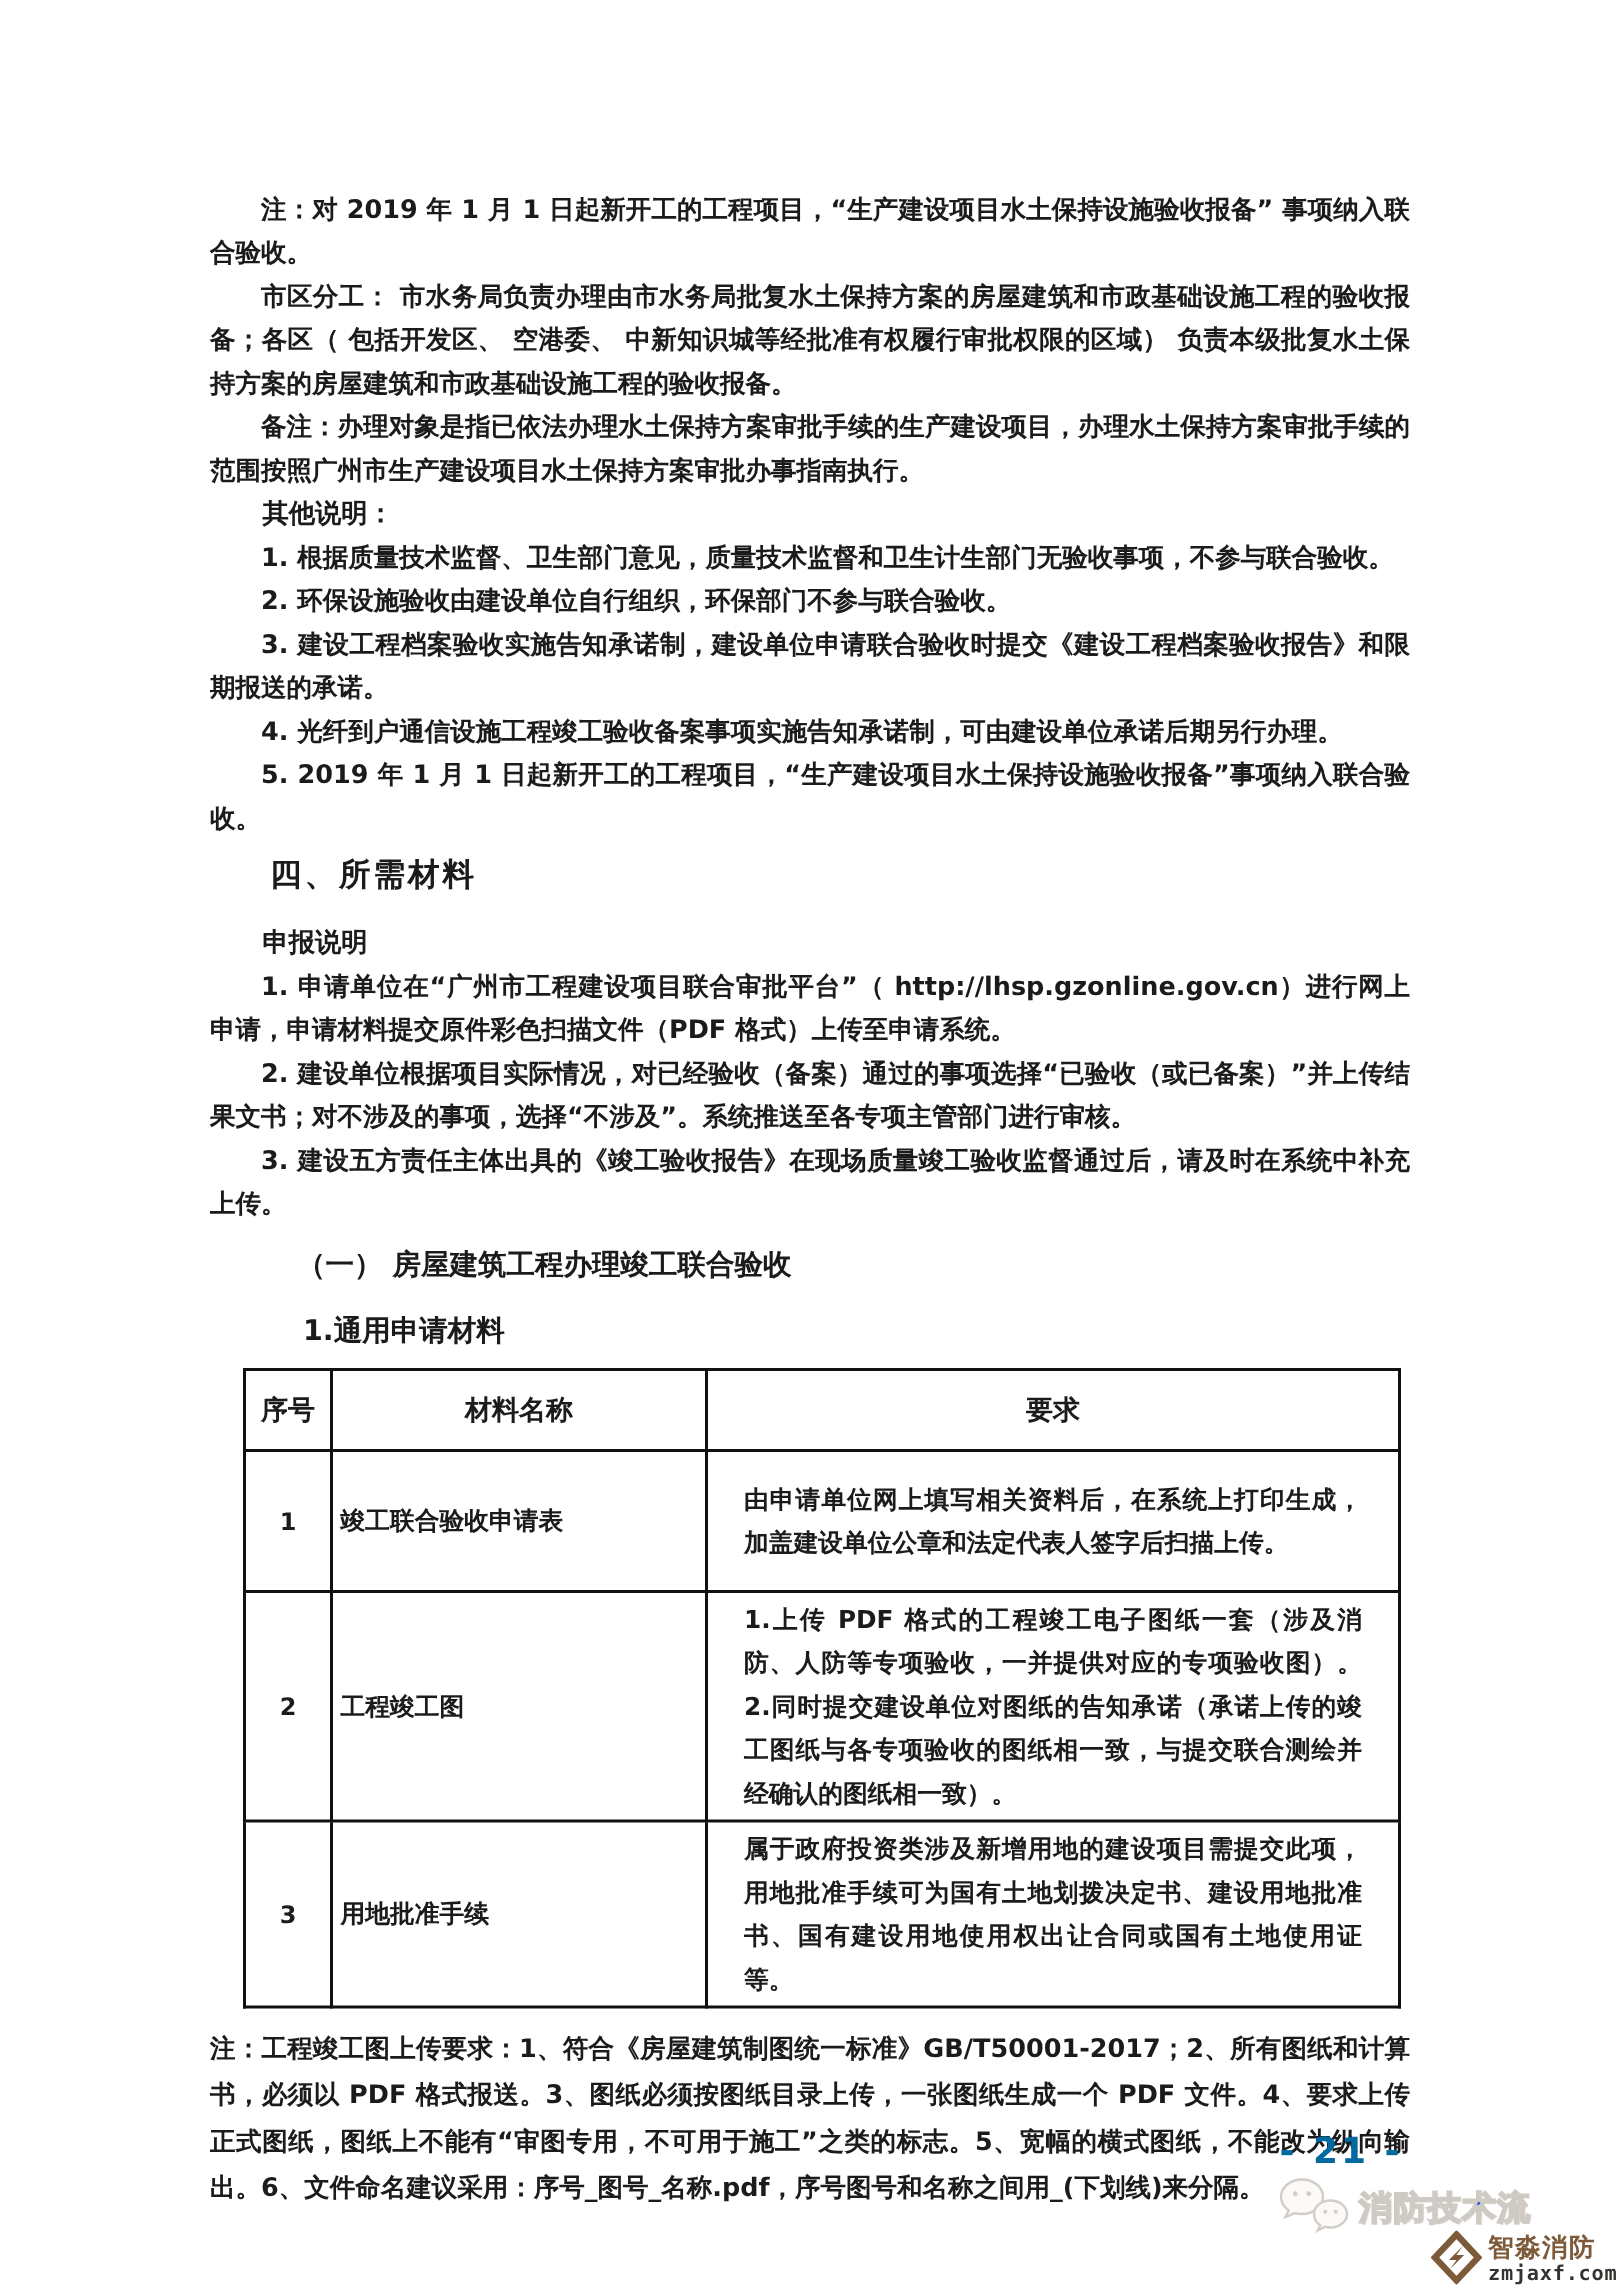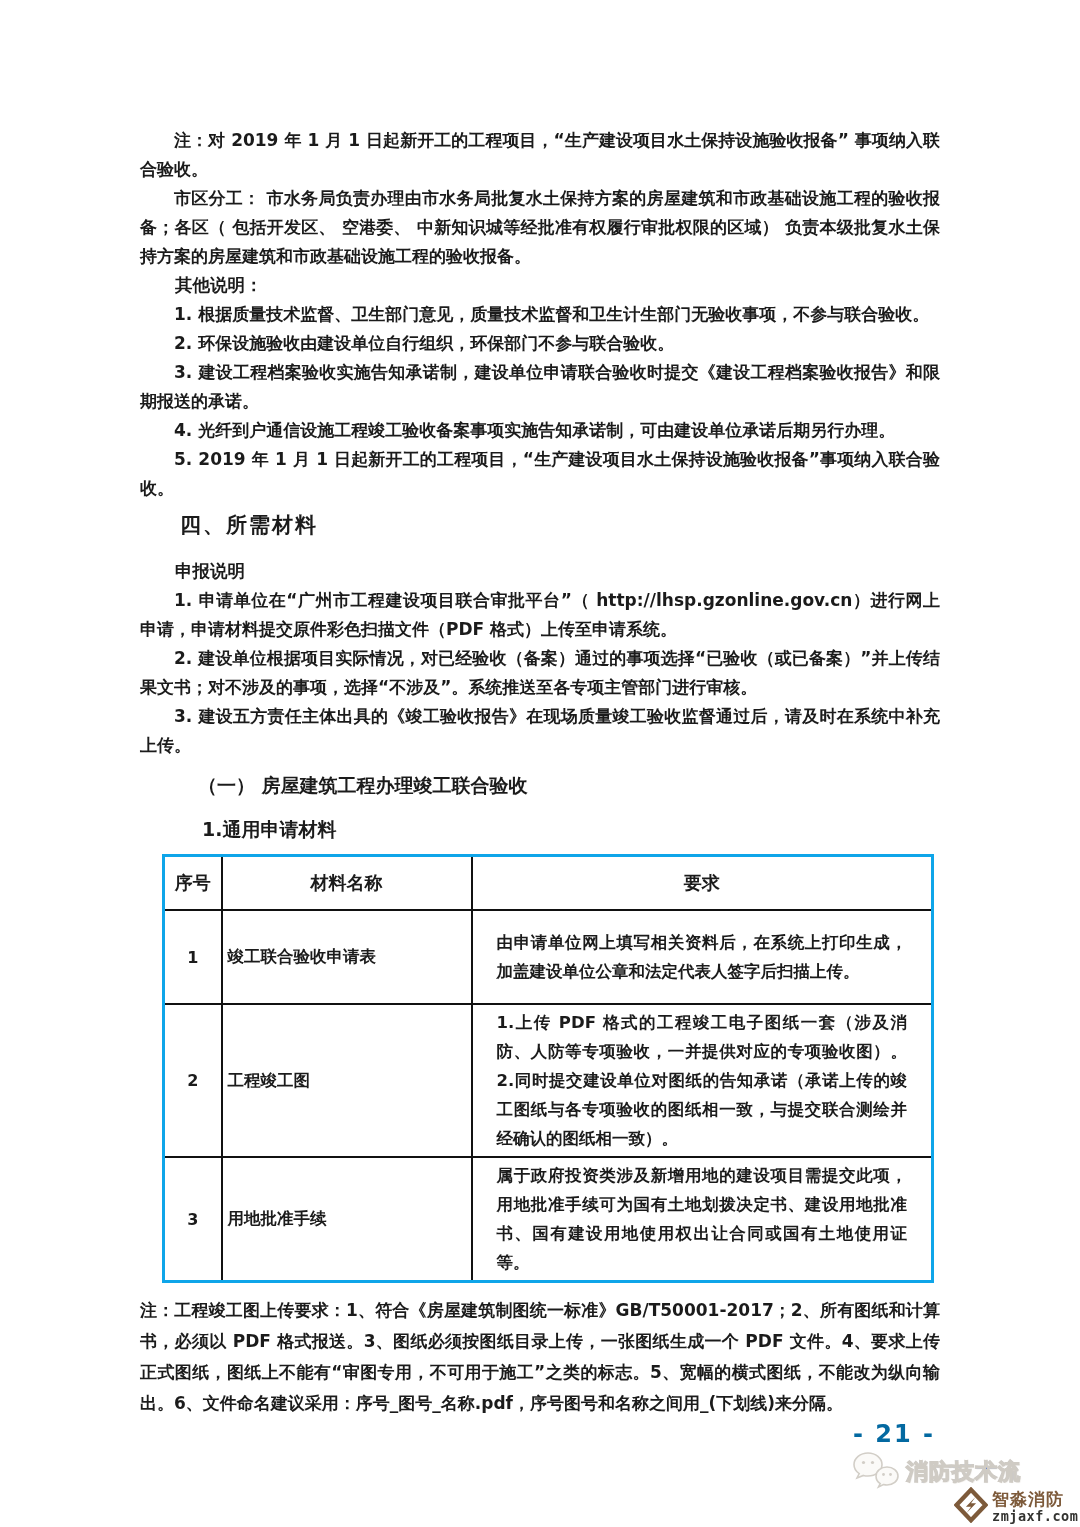--- a/index.html
+++ b/index.html
@@ -48,21 +48,21 @@
   .h-list {
     font-size: 19px; line-height: 30px;
     font-weight: 800;
     margin: 14px 0 0 62px;
   }
   table.materials {
     margin: 10px 0 0 22px;
     width: 772px;
     border-collapse: collapse;
     table-layout: fixed;
-    border: 3px solid #0ea5e9;
+    border: 1px solid #0ea5e9;
   }
   table.materials th, table.materials td {
     border: 2px solid #111;
   }
   table.materials th {
     font-size: 18px; font-weight: 800;
     height: 50px; text-align: center;
     vertical-align: middle;
   }
   col.c-no { width: 58px; }
@@ -131,20 +131,21 @@
 </style>
 </head>
 <body>
 
 <div class="content">
 
   <p class="body-p"><span class="lead">注：</span><span>对 2019 年 1 月 1 日起新开工的工程项目，“生产建设项目水土保持设施验收报备” 事项纳入联合验收。</span></p>
 
   <p class="body-p"><span class="lead">市区分工：</span><span> 市水务局负责办理由市水务局批复水土保持方案的房屋建筑和市政基础设施工程的验收报备；各区（ 包括开发区、 空港委、 中新知识城等经批准有权履行审批权限的区域） 负责本级批复水土保持方案的房屋建筑和市政基础设施工程的验收报备。</span></p>
 
+  <p class="body-p"><span class="lead">备注：</span><span>办理对象是指已依法办理水土保持方案审批手续的生产建设项目，办理水土保持方案审批手续的范围按照广州市生产建设项目水土保持方案审批办事指南执行。</span></p>
 
   <p class="h-other">其他说明：</p>
   <p class="body-p">1. 根据质量技术监督、卫生部门意见，质量技术监督和卫生计生部门无验收事项，不参与联合验收。</p>
   <p class="body-p">2. 环保设施验收由建设单位自行组织，环保部门不参与联合验收。</p>
   <p class="body-p">3. 建设工程档案验收实施告知承诺制，建设单位申请联合验收时提交《建设工程档案验收报告》和限期报送的承诺。</p>
   <p class="body-p">4. 光纤到户通信设施工程竣工验收备案事项实施告知承诺制，可由建设单位承诺后期另行办理。</p>
   <p class="body-p">5. 2019 年 1 月 1 日起新开工的工程项目，“生产建设项目水土保持设施验收报备”事项纳入联合验收。</p>
 
   <h2 class="h-section">四、所需材料</h2>
 

